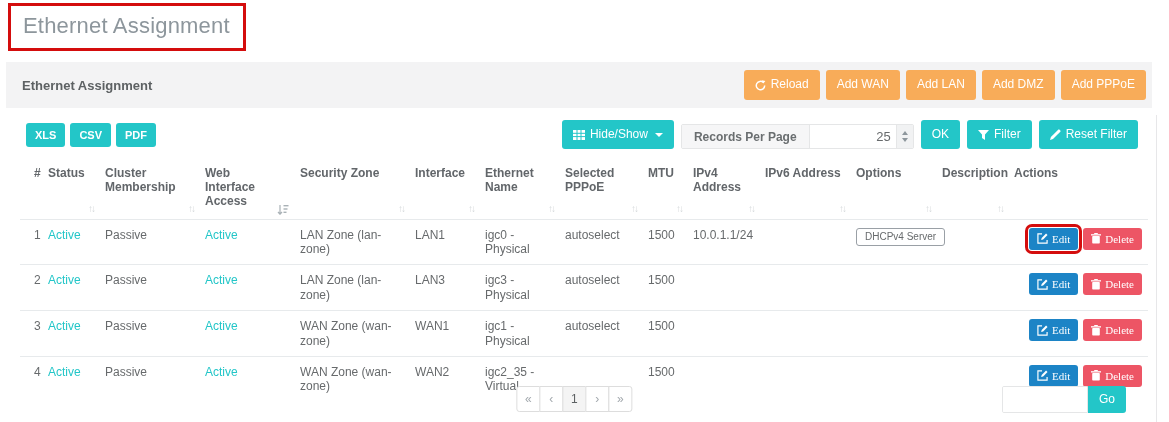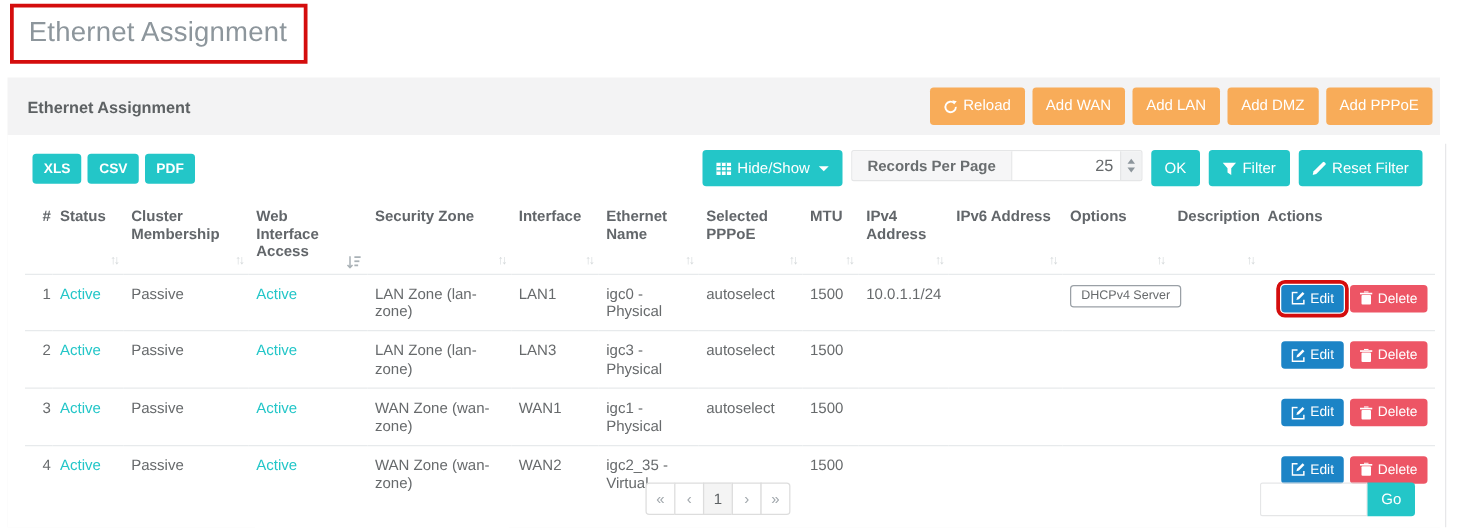--- a/index.html
+++ b/index.html
@@ -21,21 +21,21 @@
   .btn { border:none; border-radius:3px; color:#fff; font-family:inherit; font-size:12px;
          padding:8px 11px; cursor:pointer; display:inline-flex; align-items:center; gap:5px; line-height:1.1; }
   .btn-orange { background:#f8ac59; }
   .btn-teal   { background:#23c6c8; }
 
   
   .card { position:relative; background:#fff; height:314px; padding:0 14px; }
   .toolbar { display:flex; align-items:center; padding:12px 0 12px 6px; }
   .export-group { display:flex; gap:5px; }
   .btn-sm { font-size:11px; font-weight:bold; padding:6px 9px; }
-  .toolbar-right { margin-left:auto; display:flex; align-items:flex-start; gap:7px; }
+  .toolbar-right { margin-left:auto; display:flex; align-items:flex-end; gap:7px; }
   .caret { width:0; height:0; border-left:4px solid transparent; border-right:4px solid transparent;
            border-top:4px solid #fff; display:inline-block; margin-left:2px; }
   .records-group { display:flex; height:25px; border:1px solid #e5e6e7; border-radius:2px; overflow:hidden; background:#fff; }
   .records-label { background:#f6f6f7; border-right:1px solid #e5e6e7; display:flex; align-items:center;
                    padding:0 12px; font-size:12px; font-weight:bold; color:#6a6e70; white-space:nowrap; }
   .records-input { width:86px; border:none; outline:none; text-align:right; padding:0 5px;
                    font-size:13px; color:#676a6c; font-family:inherit; }
   .spinner { width:17px; background:#f1f2f3; border-left:1px solid #e5e6e7; display:flex; flex-direction:column;
              align-items:center; justify-content:center; gap:3px; cursor:pointer; }
   .spin-up   { width:0; height:0; border-left:3.5px solid transparent; border-right:3.5px solid transparent; border-bottom:4.5px solid #8d969c; }
@@ -47,35 +47,35 @@
        padding:6px 6px 10px 6px; position:relative; line-height:1.15; }
   th .hdr-txt { display:inline-block; }
   th.col-web .hdr-txt { max-width:58px; }
   .sort { position:absolute; right:5px; bottom:4px; color:#d4d8da; font-size:10px; letter-spacing:-2px; }
   .sort.active { color:#a9b1b6; letter-spacing:0; }
   td { padding:8px 6px; vertical-align:top; border-top:1px solid #e7eaec; line-height:1.2; }
   th.col-num, td.cell-num { padding-left:14px; }
   .teal-link { color:#23c6c8; cursor:pointer; }
   .badge-pill { display:inline-block; border:1px solid #9aa0a6; border-radius:3px; background:#fff;
                 font-size:10px; color:#676a6c; padding:2px 8px; white-space:nowrap; }
-  td.cell-actions { text-align:right; white-space:nowrap; }
+  td.cell-actions { text-align:right; white-space:nowrap;font-family:Liberation Serif, serif; }
   .btn-row { font-size:11px; padding:5px 8px; gap:4px; }
   .btn-edit { background:#1c84c6; }
   .btn-delete { background:#ed5565; margin-left:5px; }
   .btn-edit.annotated { outline:3px solid #d40d0d; outline-offset:1px; }
 
   
   .card-footer { position:absolute; left:14px; right:14px; bottom:8px; height:28px; }
   .pagination { position:absolute; left:50%; transform:translateX(-54%); top:0; display:flex; }
   .page-item { min-width:24px; height:26px; line-height:24px; text-align:center; font-size:12px;
                border:1px solid #ddd; background:#fff; color:#a2a8ad; margin-left:-1px; cursor:pointer; }
   .page-item:first-child { border-radius:3px 0 0 3px; margin-left:0; }
   .page-item:last-child  { border-radius:0 3px 3px 0; }
   .page-item.active { background:#f4f4f4; color:#5d6163; }
-  .goto-group { position:absolute; right:6px; top:0; display:flex; }
+  .goto-group { position:absolute; right:12px; top:0; display:flex; }
   .goto-input-wrap { display:flex; width:86px; height:27px; border:1px solid #e5e6e7; border-radius:2px 0 0 2px; background:#fff; overflow:hidden; }
   .goto-input { flex:1; border:none; outline:none; font-family:inherit; font-size:12px; padding:0 4px; }
   .btn-go { border-radius:0 3px 3px 0; height:27px; font-size:12px; padding:0 11px; }
 
   .scroll-track { position:absolute; right:12px; top:115px; bottom:0; width:1px; background:#e7e7e9; }
   svg { display:block; }
 </style>
 </head>
 <body>
 

